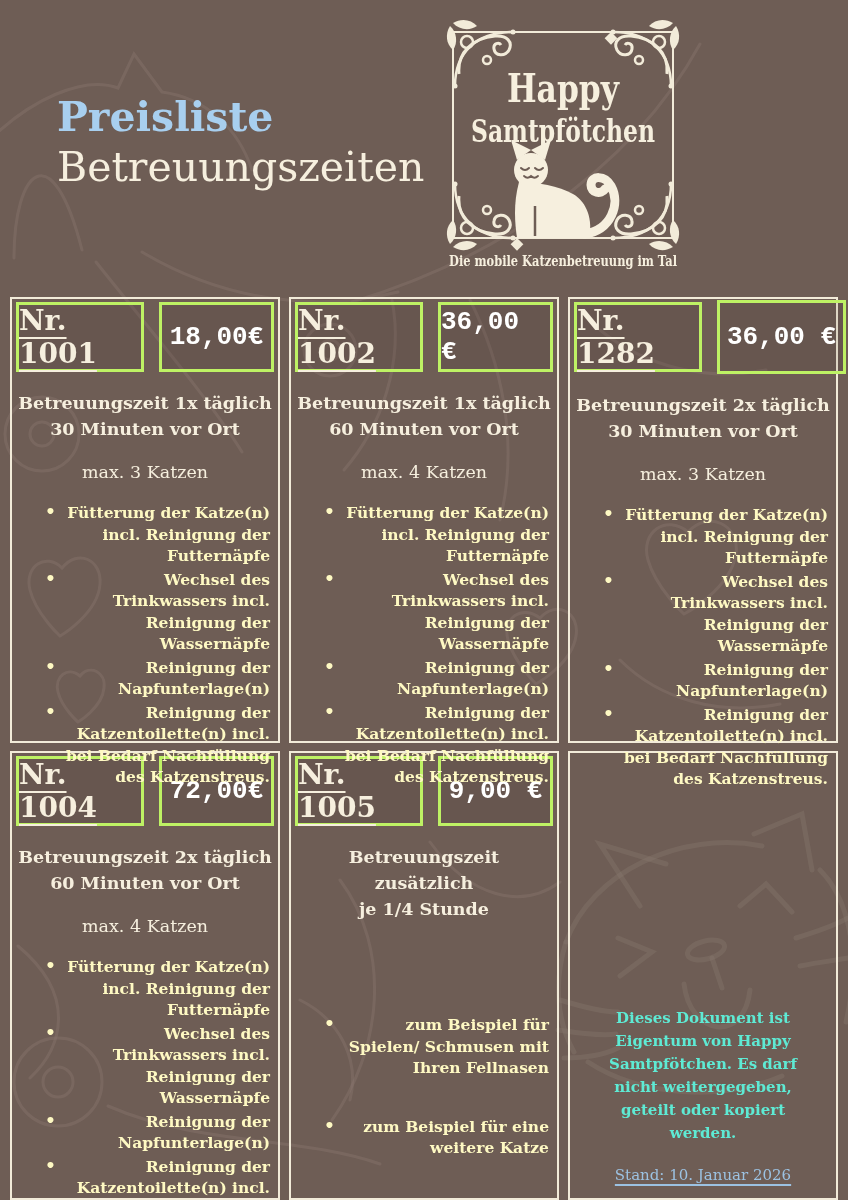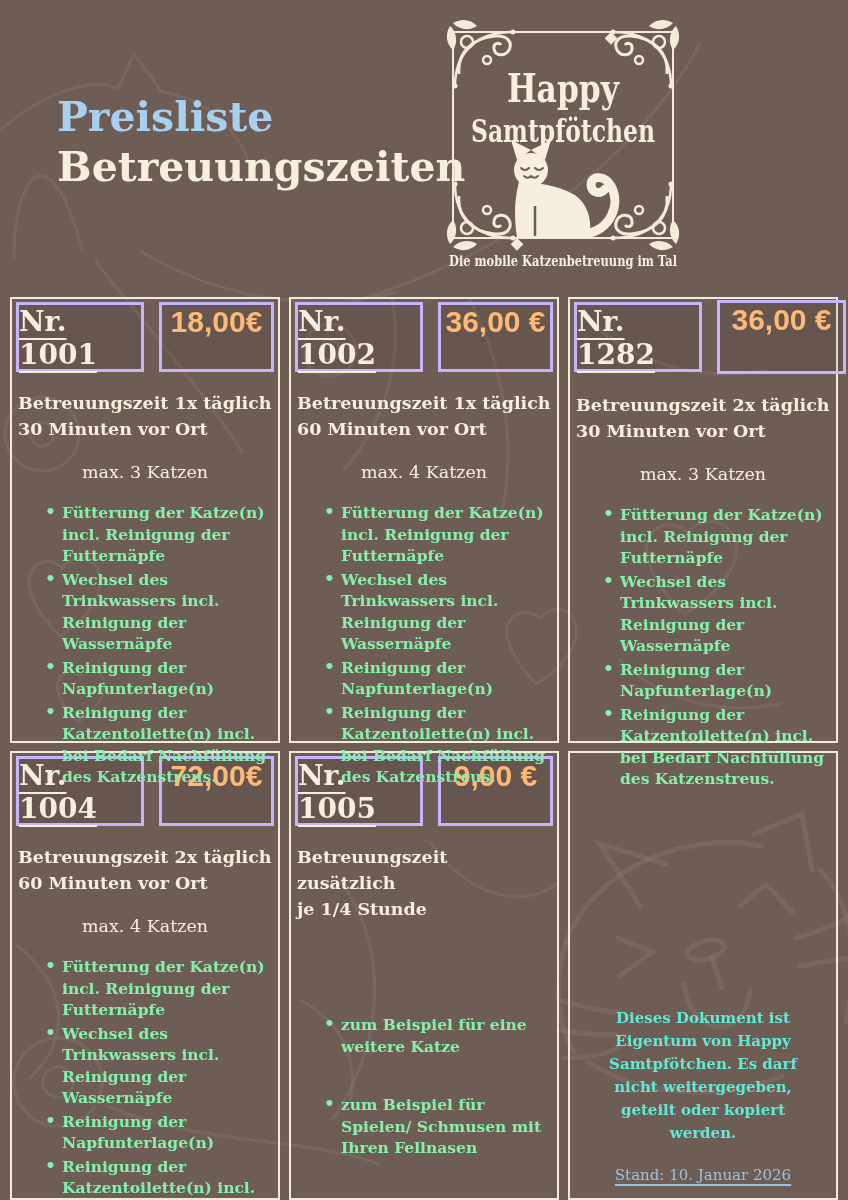--- a/index.html
+++ b/index.html
@@ -10,72 +10,72 @@
     overflow:hidden;
     font-family:"DejaVu Serif","Liberation Serif",serif;
   }
   .doodles{position:absolute;inset:0;z-index:0;}
   .content{position:relative;z-index:1;width:848px;height:1200px;}
 
   
   .header{position:absolute;left:0;top:0;width:848px;height:384px;}
   .titles{position:absolute;left:57px;top:92px;}
   .title-line1{font-size:41px;font-weight:bold;color:#A8CFEF;line-height:50px;}
-  .title-line2{font-size:41px;font-weight:bold;color:#F6EFDE;line-height:50px;}
+  .title-line2{font-size:41px;font-weight:normal;color:#F6EFDE;line-height:50px;}
   .logo{position:absolute;left:440px;top:16px;width:246px;height:270px;}
 
   
   .grid{
     position:absolute;left:10px;top:297px;width:828px;
     display:grid;
     grid-template-columns:270px 270px 270px;
     grid-template-rows:446px 449px;
     gap:8px 9px;
   }
   .card{
     border:2px solid #F2EBD9;
     box-sizing:border-box;
     padding:2px 6px 0 6px;
     color:#F6EFDE;
   }
   .badge-row{display:flex;gap:15px;margin:1px -2px 0 -2px;align-items:flex-start;}
   .badge{
-    border:3px solid #c4b5fd;
+    border:3px solid #bef264;
     box-sizing:border-box;
     height:70px;
-    display:flex;align-items:flex-start;justify-content:center;
+    display:flex;align-items:center;justify-content:center;
     background:rgba(45,32,28,0.10);
   }
   .badge-number{width:128px;}
   .badge-price{flex:1;}
   .nr-text{
     font-size:28px;font-weight:bold;color:#F6EFDE;
     text-decoration:underline;
     text-decoration-thickness:2px;
     text-underline-offset:7px;
   }
   .price-text{
-    font-family:Liberation Sans, sans-serif;
-    font-size:30px;font-weight:bold;color:#fdba74;
+    font-family:Liberation Mono, monospace;
+    font-size:26px;font-weight:bold;color:#ffffff;
   }
   .card-1003 .badge-price{margin-right:-14px;margin-top:-2px;height:74px;}
   .desc{
-    margin-top:18px;
+    margin-top:18px;text-align:center;
     font-size:17.5px;font-weight:bold;line-height:26px;
     white-space:pre-line;color:#F6EFDE;
   }
   .capacity{margin-top:20px;text-align:center;font-size:17.5px;font-weight:normal;}
   ul.features{
     margin:20px 0 0 0;padding:0 2px 0 44px;
     list-style:none;
   }
   ul.features li{
     position:relative;
     font-size:15.5px;font-weight:bold;line-height:21.5px;
-    margin-bottom:2px;color:#86efac;
+    margin-bottom:2px;color:#fef9c3;text-align:right;
   }
   ul.features li::before{
     content:"\2022";
     position:absolute;left:-17px;top:-1px;font-size:17px;
   }
   ul.features.spaced{margin-top:92px;}
   ul.features.spaced li + li{margin-top:37px;}
 
   
   .card-footer{
@@ -287,22 +287,22 @@
         <div class="badge badge-number">
           <span class="nr-text">Nr. 1005</span>
         </div>
         <div class="badge badge-price">
           <span class="price-text">9,00 €</span>
         </div>
       </div>
       <div class="desc">Betreuungszeit zusätzlich
 je 1/4 Stunde</div>
       <ul class="features spaced">
+        <li>zum Beispiel für Spielen/ Schmusen mit Ihren Fellnasen</li>
         <li>zum Beispiel für eine weitere Katze</li>
-        <li>zum Beispiel für Spielen/ Schmusen mit Ihren Fellnasen</li>
       </ul>
     </div>
 
     <div class="card card-footer">
       <div class="notice">Dieses Dokument ist Eigentum von Happy Samtpfötchen. Es darf nicht weitergegeben, geteilt oder kopiert werden.</div>
       <div class="date-line">Stand: 10. Januar 2026</div>
     </div>
 
   </div>
 </div>

